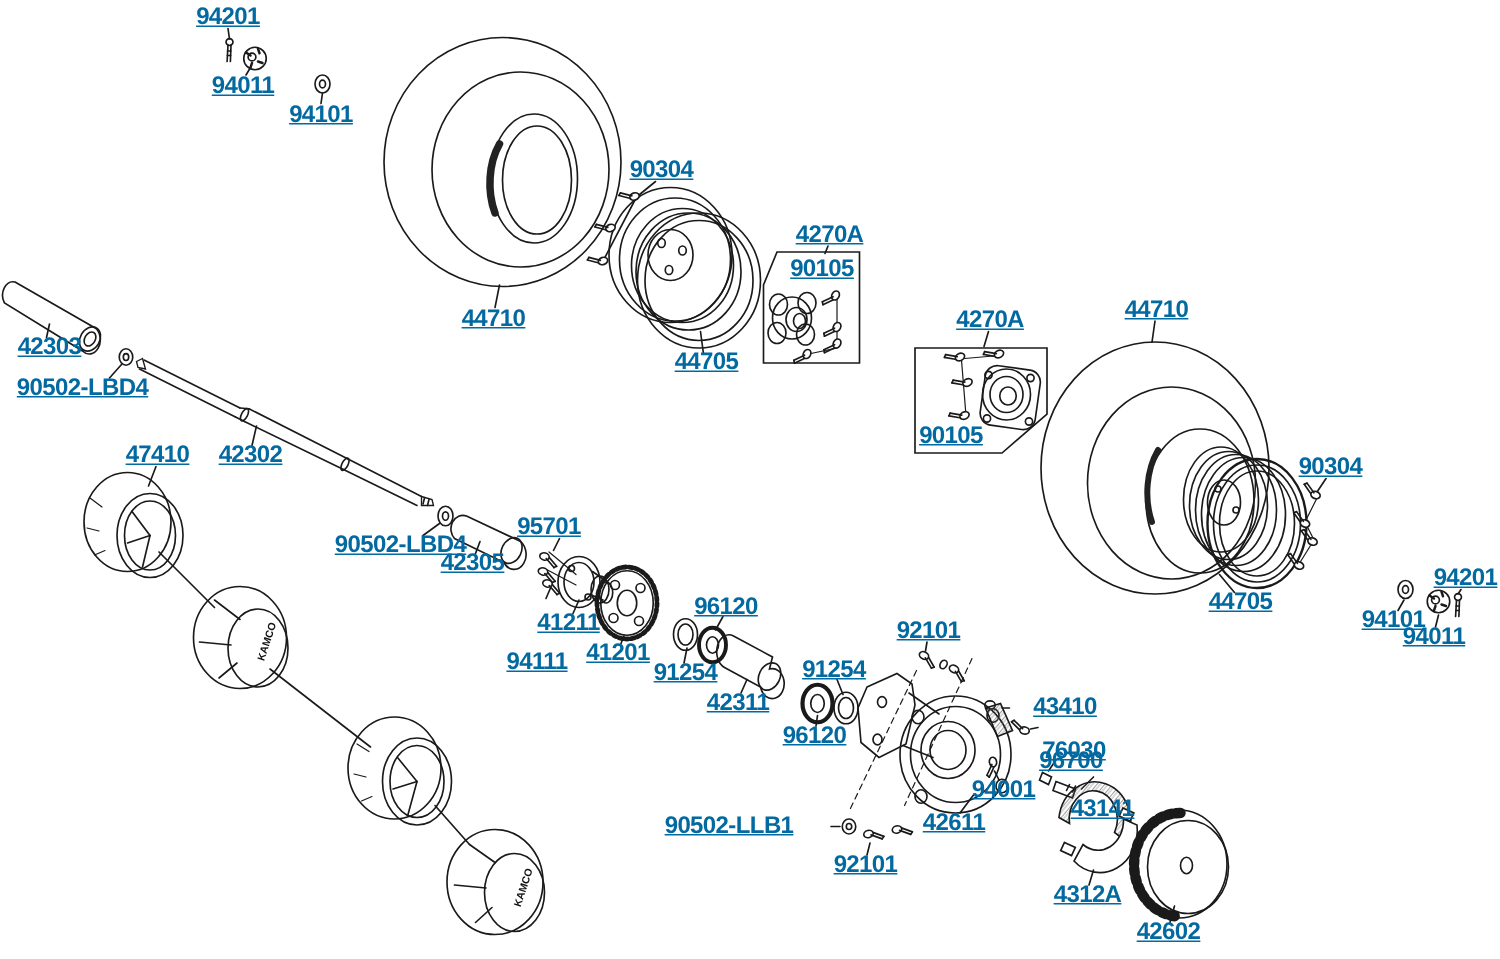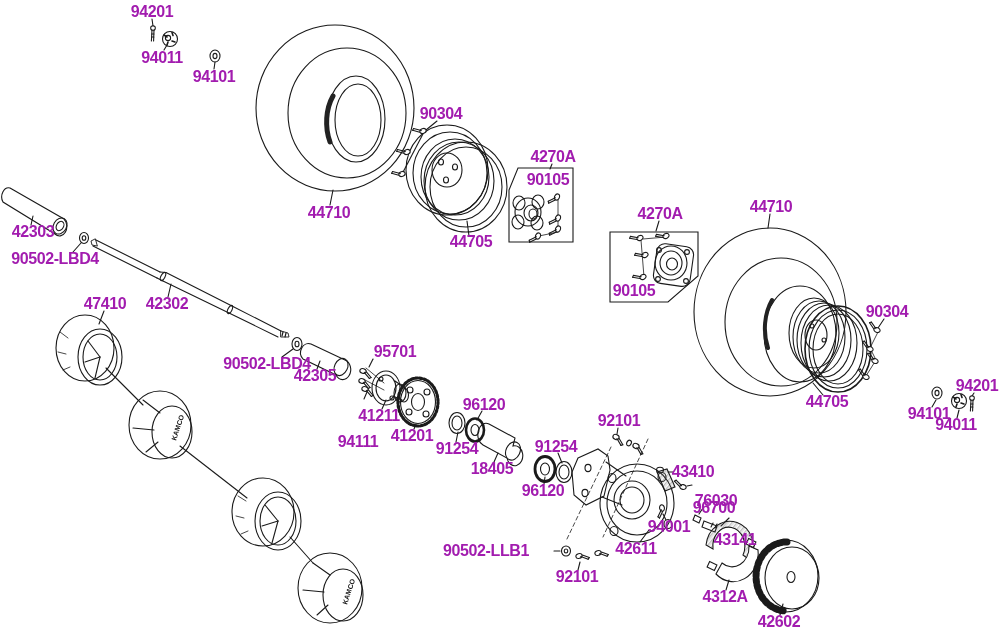--- a/index.html
+++ b/index.html
@@ -1,21 +1,21 @@
 <!DOCTYPE html>
 <html><head>
 <meta charset="utf-8">
 <style>
   html,body{margin:0;padding:0;background:#fff;}
   #canvas{position:relative;width:1000px;height:639px;background:#ffffff;overflow:hidden;
           font-family:"Liberation Sans",sans-serif;}
   #art{position:absolute;left:0;top:0;}
   .part-label{position:absolute;transform:translate(-50%,-50%);
       font:bold 16px "Liberation Sans",sans-serif;letter-spacing:-0.4px;
-      color:#a21caf;white-space:nowrap;}
+      color:#0369a1;white-space:nowrap;text-decoration:underline;}
   .brand{font:bold 7px "Liberation Sans",sans-serif;fill:#111;}
   svg *{vector-effect:non-scaling-stroke;}
 </style>
 </head>
 <body>
 
 <div id="canvas">
 
 <svg id="art" width="1000" height="639" viewBox="0 0 1000 639" fill="none" stroke="#1a1a1a" stroke-width="1.1" stroke-linecap="round">
 
@@ -397,31 +397,31 @@
       <div class="part-label" style="left: 827px; top: 402px;">44705</div>
       <div class="part-label" style="left: 977px; top: 386px;">94201</div>
       <div class="part-label" style="left: 929px; top: 414px;">94101</div>
       <div class="part-label" style="left: 956px; top: 425px;">94011</div>
       <div class="part-label" style="left: 33px; top: 232px;">42303</div>
       <div class="part-label" style="left: 55px; top: 259px;">90502-LBD4</div>
       <div class="part-label" style="left: 105px; top: 304px;">47410</div>
       <div class="part-label" style="left: 167px; top: 304px;">42302</div>
       <div class="part-label" style="left: 267px; top: 364px;">90502-LBD4</div>
       <div class="part-label" style="left: 315px; top: 376px;">42305</div>
-      <div class="part-label" style="left: 395px; top: 352px;">95701</div>
+      <div class="part-label" style="left: 366px; top: 352px;">95701</div>
       <div class="part-label" style="left: 358px; top: 406px; margin-top: 36px;">94111</div>
       <div class="part-label" style="left: 379px; top: 416px;">41211</div>
       <div class="part-label" style="left: 412px; top: 436px;">41201</div>
       <div class="part-label" style="left: 484px; top: 405px;">96120</div>
       <div class="part-label" style="left: 457px; top: 449px;">91254</div>
-      <div class="part-label" style="left: 492px; top: 469px;">18405</div>
+      <div class="part-label" style="left: 492px; top: 469px;">42311</div>
       <div class="part-label" style="left: 556px; top: 447px;">91254</div>
       <div class="part-label" style="left: 543px; top: 491px;">96120</div>
       <div class="part-label" style="left: 619px; top: 421px;">92101</div>
-      <div class="part-label" style="left: 693px; top: 472px;">43410</div>
+      <div class="part-label" style="left: 710px; top: 472px;">43410</div>
       <div class="part-label" style="left: 714px; top: 508px;">96700</div>
       <div class="part-label" style="left: 716px; top: 501px;">76030</div>
       <div class="part-label" style="left: 735px; top: 512px; margin-top: 28px;">43141</div>
       <div class="part-label" style="left: 669px; top: 527px;">94001</div>
       <div class="part-label" style="left: 636px; top: 549px;">42611</div>
       <div class="part-label" style="left: 486px; top: 551px;">90502-LLB1</div>
       <div class="part-label" style="left: 577px; top: 577px;">92101</div>
       <div class="part-label" style="left: 725px; top: 597px;">4312A</div>
       <div class="part-label" style="left: 779px; top: 622px;">42602</div>
     </div>

